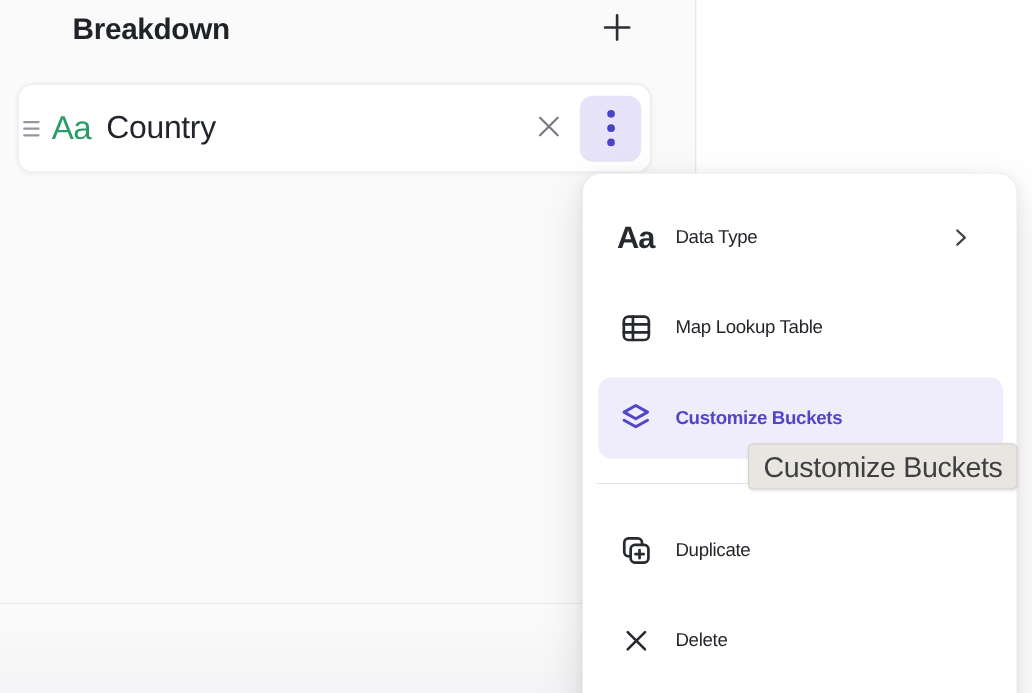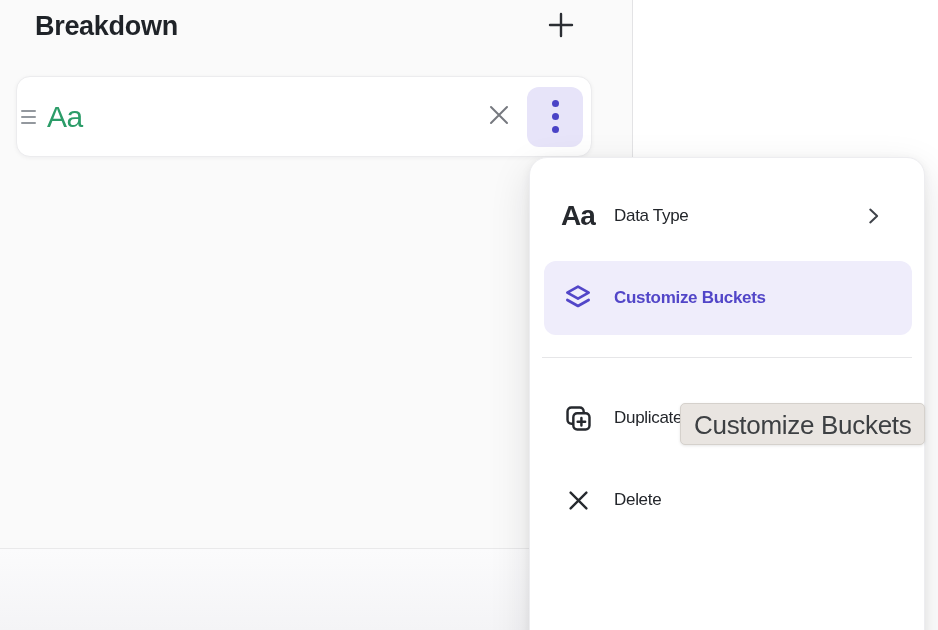--- a/index.html
+++ b/index.html
@@ -16,21 +16,21 @@
   .panel-footer{
     position:absolute;left:0;top:548px;width:633px;height:82px;
     border-top:1px solid #e9e9ea;
     background:linear-gradient(180deg,#fbfbfc 0%,#f4f4f6 100%);
   }
   .panel-header{
     position:absolute;left:35px;top:6px;width:545px;height:40px;
     display:flex;align-items:center;justify-content:space-between;
   }
   .panel-title{
-    font-size:27px;font-weight:700;color:#1f2328;letter-spacing:-0.3px;
+    font-size:27px;font-weight:700;color:#1f2328;letter-spacing:-0.3px;margin-left:31px;
   }
   .add-btn{
     width:38px;height:38px;border:none;background:transparent;padding:0;
     display:flex;align-items:center;justify-content:center;cursor:pointer;
   }
   .field-card{
     position:absolute;left:16px;top:76px;width:576px;height:81px;
     background:#ffffff;border:1px solid #ececee;border-radius:14px;
     box-shadow:0 1px 4px rgba(20,20,40,0.05);
     box-sizing:border-box;display:flex;align-items:center;
@@ -104,20 +104,21 @@
     </button>
   </div>
 
   <div class="field-card">
     <span class="drag-handle">
         <i></i>
         <i></i>
         <i></i>
       </span>
     <span class="type-badge">Aa</span>
+    <span class="field-name">Country</span>
     <span class="card-spacer"></span>
     <button class="remove-btn">
       <span>
         <svg width="28" height="28" viewBox="0 0 28 28" fill="none">
           <path d="M6 6l16 16M22 6L6 22" stroke="#76797f" stroke-width="2" stroke-linecap="round"></path>
         </svg>
       </span>
     </button>
     <button class="kebab-btn">
       <span style="display:flex;flex-direction:column;gap:6px;">
@@ -138,20 +139,31 @@
       <span class="mi-icon-text">Aa</span>
     </span>
     <span class="mi-label">Data Type</span>
     <span class="mi-chevron">
       <svg width="22" height="24" viewBox="0 0 24 24" fill="none">
         <polyline points="9,5 16.5,12 9,19" stroke="#3f434a" stroke-width="2.2" stroke-linecap="round" stroke-linejoin="round"></polyline>
       </svg>
     </span>
   </div>
 
+  <div class="menu-item">
+    <span class="mi-icon">
+      <svg width="31" height="31" viewBox="0 0 24 24" fill="none" stroke="#26292e" stroke-width="1.9" stroke-linecap="round">
+        <rect x="3.2" y="3.8" width="17.6" height="16.4" rx="3.2"></rect>
+        <line x1="9.6" y1="3.8" x2="9.6" y2="20.2"></line>
+        <line x1="3.2" y1="9.2" x2="20.8" y2="9.2"></line>
+        <line x1="3.2" y1="14.8" x2="20.8" y2="14.8"></line>
+      </svg>
+    </span>
+    <span class="mi-label">Map Lookup Table</span>
+  </div>
 
   <div class="menu-item highlighted">
     <span class="mi-icon">
       <svg width="32" height="32" viewBox="0 0 24 24" fill="none" stroke="#5246c8" stroke-width="2" stroke-linecap="round" stroke-linejoin="round">
         <polygon points="12,3.5 20,8 12,12.5 4,8"></polygon>
         <polyline points="4,13.5 12,18 20,13.5"></polyline>
       </svg>
     </span>
     <span class="mi-label">Customize Buckets</span>
   </div>

